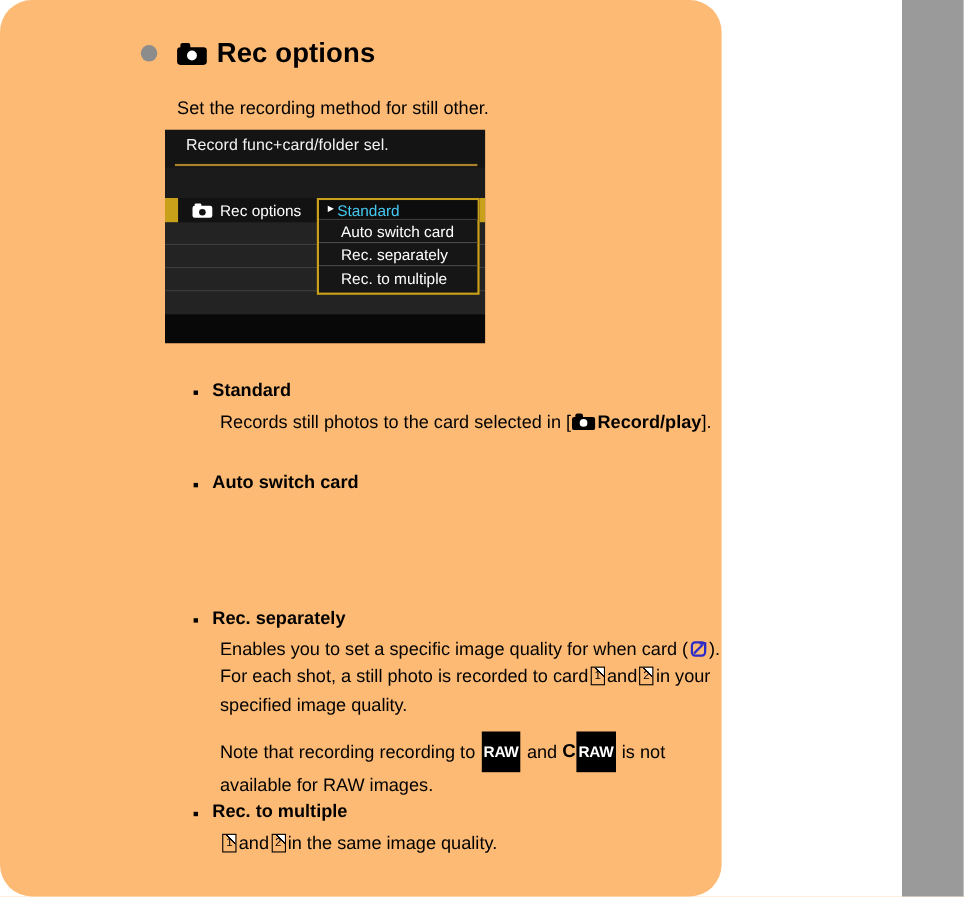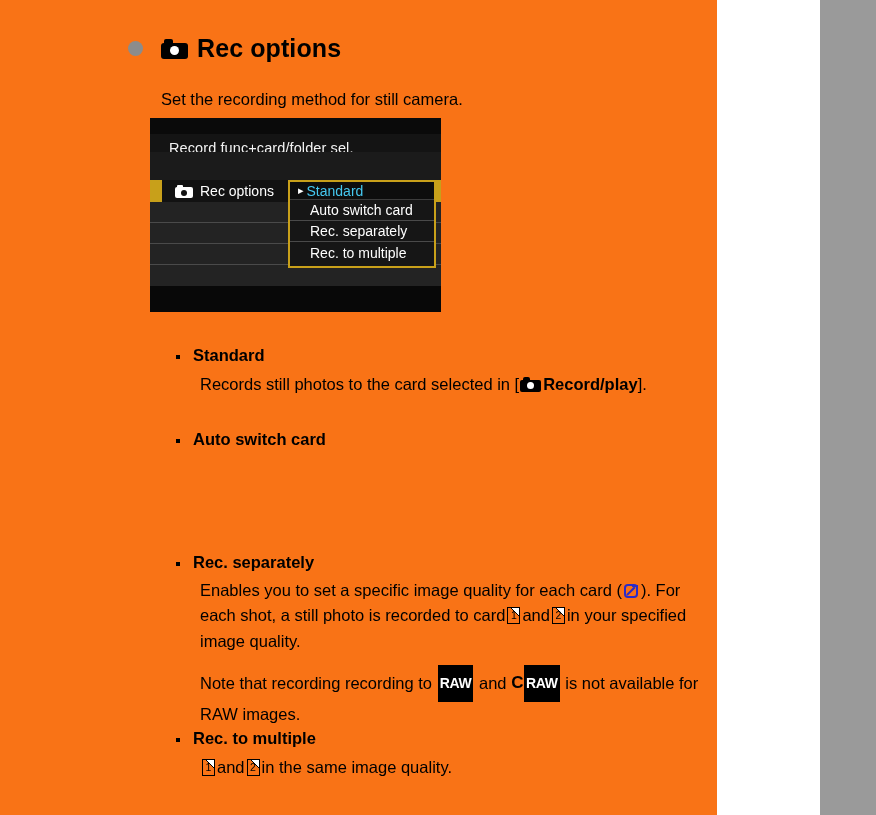--- a/index.html
+++ b/index.html
@@ -24,23 +24,24 @@
     width: 56px;
     height: 815px;
     background: #9a9a9a;
   }
 
   
   .page {
     position: absolute;
     top: 0;
     left: 0;
-    width: 717px;
+    width: 656px;
     height: 815px;
-    background: #f97316;
+    background: #fdba74;
+    border-radius: 29px;
   }
 
   
   .heading {
     position: absolute;
     top: 36px;
     left: 128px;
     display: flex;
     align-items: center;
     gap: 0;
@@ -110,21 +111,21 @@
     position: absolute;
     top: 118px;
     left: 150px;
     width: 291px;
     height: 194px;
     background: #0a0a0a;
     overflow: hidden;
   }
   .menu-title-row {
     position: absolute;
-    top: 16px;
+    top: 0;
     left: 0;
     width: 291px;
     height: 34px;
     background: #141414;
   }
   .menu-title {
     position: absolute;
     left: 19px;
     top: 6px;
     color: #f2f2f2;
@@ -413,21 +414,21 @@
   <div class="heading">
     <span class="heading-bullet"></span>
     <span class="cam-icon">
       <span class="bump"></span>
         <span class="body"></span>
         <span class="lens"></span>
     </span>
     <span class="heading-text">Rec options</span>
   </div>
 
-  <div class="intro">Set the recording method for still camera.</div>
+  <div class="intro">Set the recording method for still other.</div>
 
   <div class="menu">
     <div class="menu-title-row">
       <div class="menu-title">Record func+card/folder sel.</div>
       <div class="menu-title-rule"></div>
     </div>
     <div class="menu-gap"></div>
 
     <div class="menu-rows">
       <div class="menu-row r0"></div>
@@ -481,21 +482,21 @@
   <div class="section" style="top:430px;">
     <span class="sec-bullet"></span>
     <div class="sec-title">Auto switch card</div>
   </div>
 
   <div class="section" style="top:553px;">
     <span class="sec-bullet"></span>
     <div class="sec-title">Rec. separately</div>
     <div class="sec-body tight">
       <p>
-        <span>Enables you to set a specific image quality for each card (</span><span class="link-icon"><span class="sq"></span><span class="arrow"></span></span><span>). For each shot, a still photo is recorded to card</span><span class="card-icon"><span>1</span></span><span>and</span><span class="card-icon"><span>2</span></span><span>in your specified image quality.</span>
+        <span>Enables you to set a specific image quality for when card (</span><span class="link-icon"><span class="sq"></span><span class="arrow"></span></span><span>). For each shot, a still photo is recorded to card</span><span class="card-icon"><span>1</span></span><span>and</span><span class="card-icon"><span>2</span></span><span>in your specified image quality.</span>
       </p>
       <p>
         <span>Note that recording recording to</span>
         <span class="raw-badge">RAW</span>
         <span>and</span>
         <span class="craw-c">C</span><span class="raw-badge">RAW</span>
         <span>is not available for RAW images.</span>
       </p>
     </div>
   </div>

